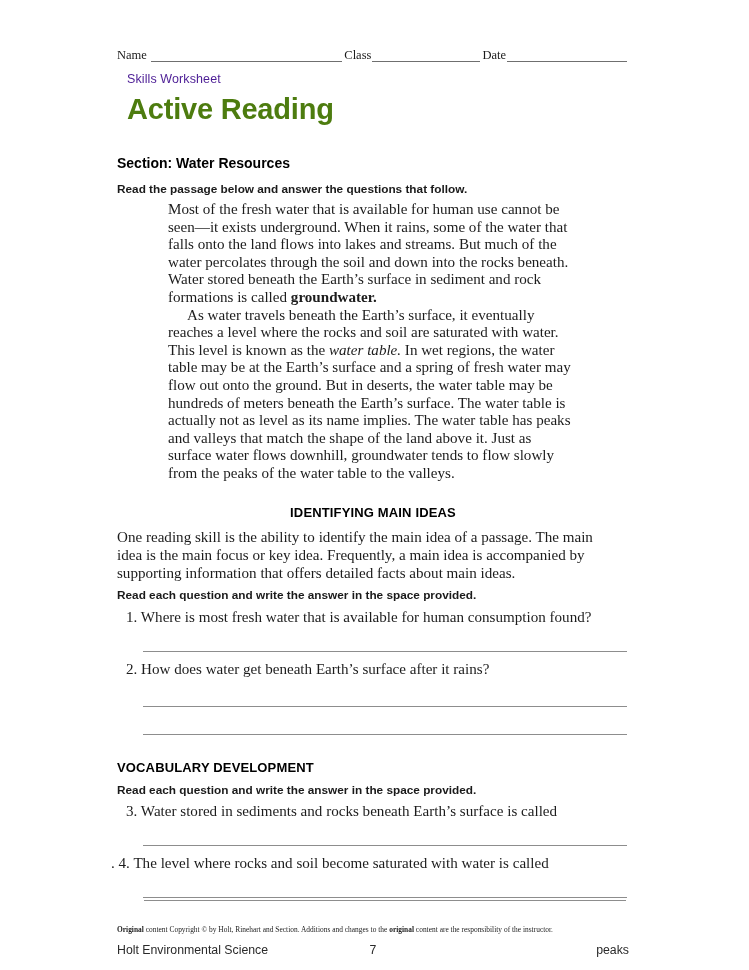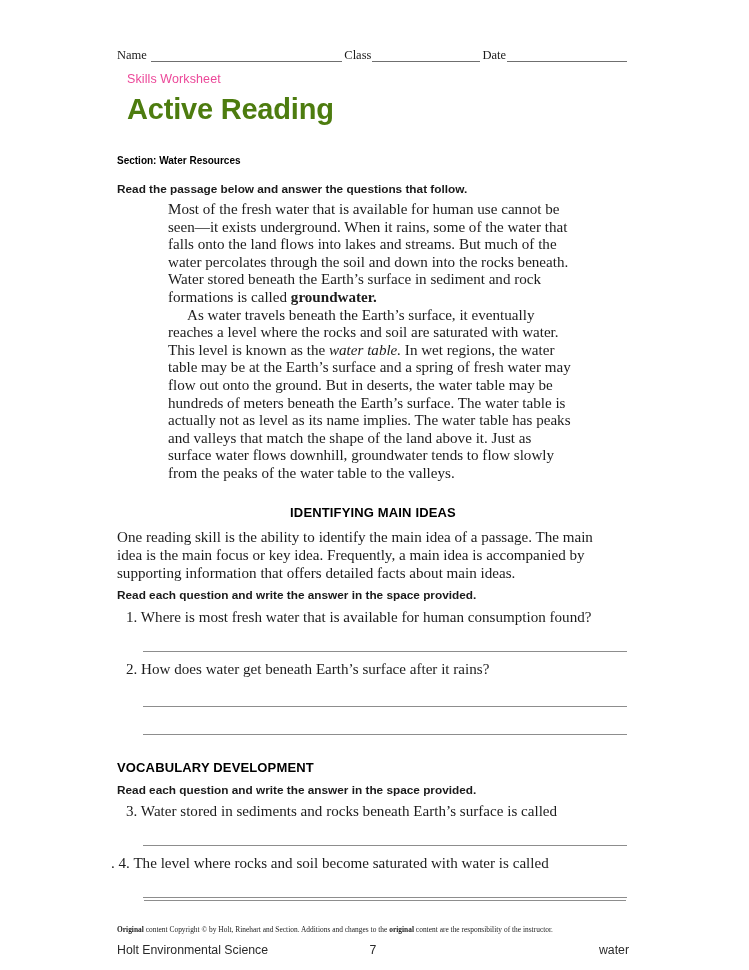--- a/index.html
+++ b/index.html
@@ -41,41 +41,41 @@
   .name-row .rule.dt  { flex: 0 0 120px; margin-left: 1px; }
   .name-row .fld-label.spaced { margin-left: 2px; }
 
   
   .skills-line {
     position: absolute;
     left: 127px;
     top: 72px;
     font-family: "Liberation Sans", "DejaVu Sans", sans-serif;
     font-size: 12.5px;
-    color: #ec4899;
+    color: #4c1d95;
     letter-spacing: 0.1px;
   }
   .doc-title {
     position: absolute;
     left: 127px;
     top: 93px;
     font-family: "Liberation Sans", "DejaVu Sans", sans-serif;
     font-size: 29px;
     font-weight: bold;
     color: #4d7c0f;
     letter-spacing: -0.2px;
   }
 
   
   .col { position: absolute; left: 117px; width: 512px; }
 
   .section-title {
     top: 155px;
     font-family: "Liberation Sans", "DejaVu Sans", sans-serif;
-    font-size: 10px;
+    font-size: 14px;
     font-weight: bold;
     color: #000000;
   }
   .instruction {
     font-family: "Liberation Sans", "DejaVu Sans", sans-serif;
     font-size: 11.8px;
     font-weight: bold;
     color: #1a1a1a;
   }
   .instr-read { top: 182px; }
@@ -231,16 +231,16 @@
     <span>. 4.</span>
     <span>The level where rocks and soil become saturated with water is called</span>
   </div>
   <div class="ans-line al-q4-1"></div>
 
   <div class="footer-rule"></div>
   <div class="copyright"><b>Original</b><span> content Copyright © by Holt, Rinehart and Section. Additions and changes to the </span><b>original</b><span> content are the responsibility of the instructor.</span></div>
   <div class="foot-row">
     <span class="foot-left">Holt Environmental Science</span>
     <span class="foot-center">7</span>
-    <span class="foot-right">water</span>
+    <span class="foot-right">peaks</span>
   </div>
 
 </div>
 
 </body></html>

